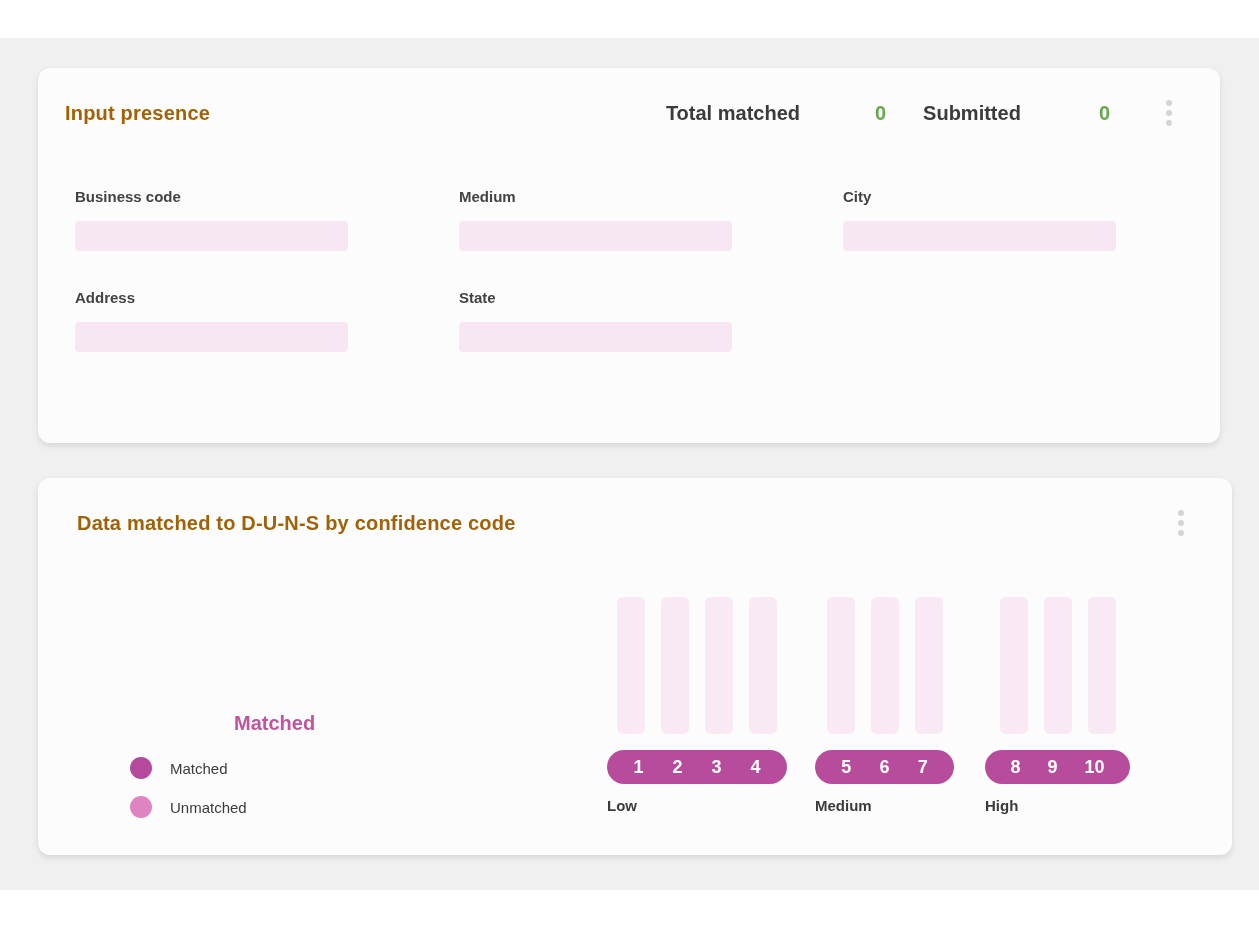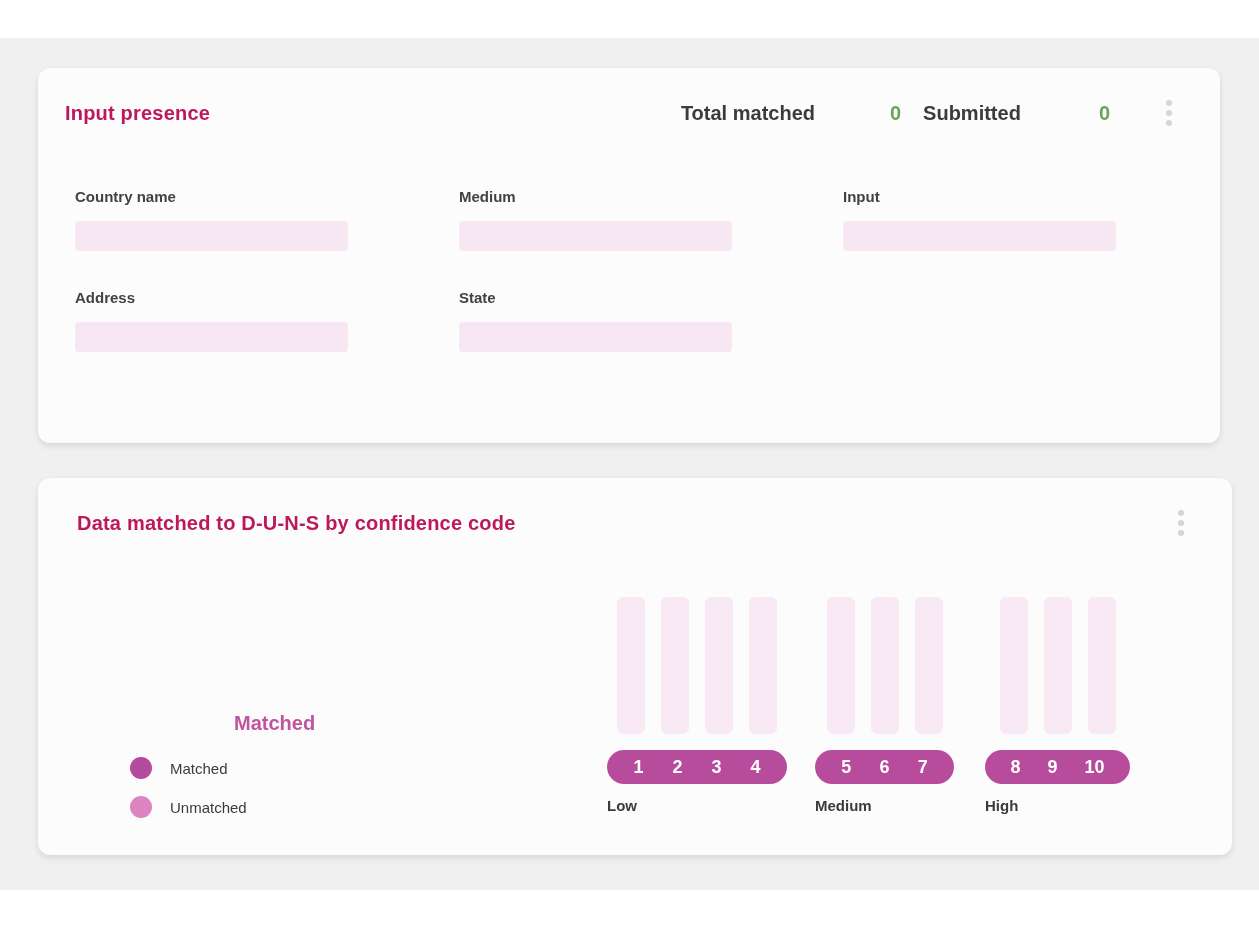--- a/index.html
+++ b/index.html
@@ -20,29 +20,29 @@
   }
   #card-input-presence{top:68px;height:375px;}
   #card-confidence{top:478px;height:377px;padding-left:12px;}
 
   
   .card-header{
     display:flex;align-items:center;
     padding:28px 44px 0 27px;
   }
   .card-title{
-    font-size:20px;font-weight:bold;color:#be185d;letter-spacing:0.2px;
+    font-size:20px;font-weight:bold;color:#a16207;letter-spacing:0.2px;
   }
   .header-stats{
     margin-left:auto;display:flex;align-items:center;
   }
   .stat-label{font-size:20px;font-weight:bold;color:#3b3b3b;}
   .stat-value{font-size:20px;font-weight:bold;color:#67a653;}
   .stat-value.v1{margin-left:75px;}
-  .stat-label.l2{margin-left:22px;}
+  .stat-label.l2{margin-left:37px;}
   .stat-value.v2{margin-left:78px;}
   .kebab-btn{
     margin-left:52px;background:none;border:none;cursor:pointer;
     display:flex;flex-direction:column;gap:4px;padding:4px;
   }
   .kebab-btn .dot{width:6px;height:6px;border-radius:50%;background:#d5d5d5;}
   .kebab-btn.alone{margin-left:auto;}
 
   
   .fields-grid{
@@ -103,29 +103,29 @@
       <button class="kebab-btn">
         <span class="dot"></span>
         <span class="dot"></span>
         <span class="dot"></span>
       </button>
     </div>
   </div>
 
   <div class="fields-grid">
     <div class="field">
-      <div class="field-label">Country name</div>
+      <div class="field-label">Business code</div>
       <div class="field-bar"></div>
     </div>
     <div class="field">
       <div class="field-label">Medium</div>
       <div class="field-bar"></div>
     </div>
     <div class="field">
-      <div class="field-label">Input</div>
+      <div class="field-label">City</div>
       <div class="field-bar"></div>
     </div>
     <div class="field">
       <div class="field-label">Address</div>
       <div class="field-bar"></div>
     </div>
     <div class="field">
       <div class="field-label">State</div>
       <div class="field-bar"></div>
     </div>

